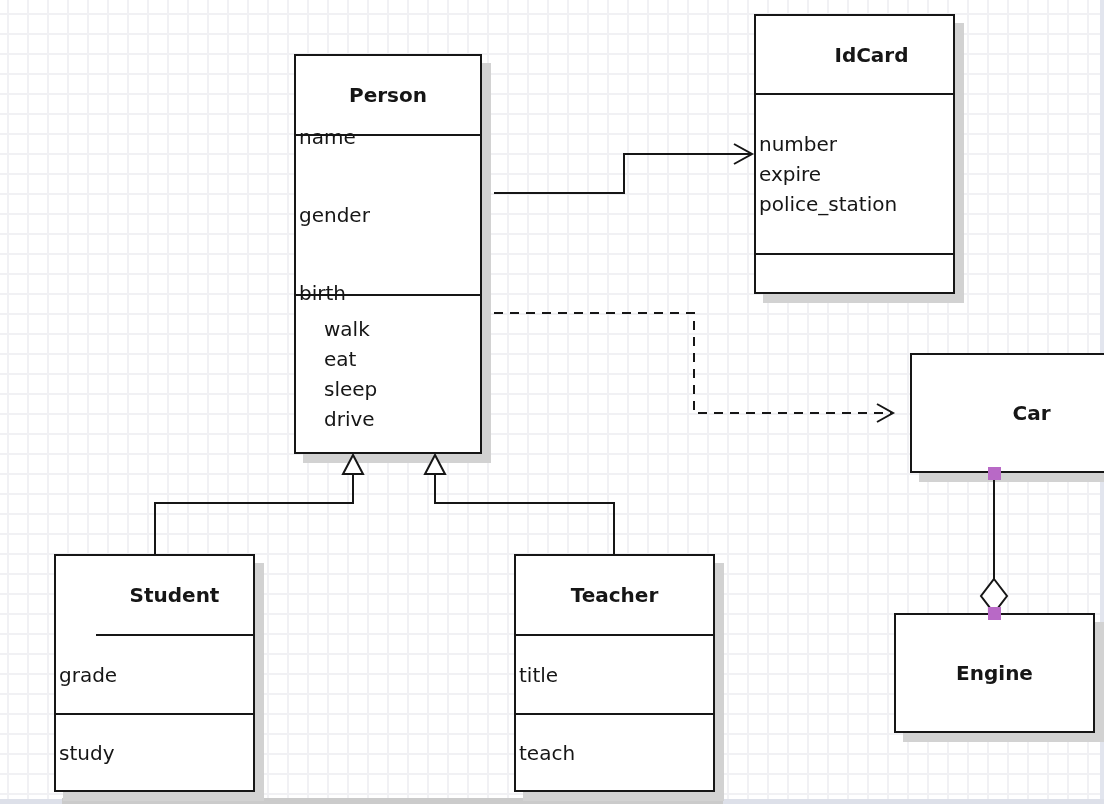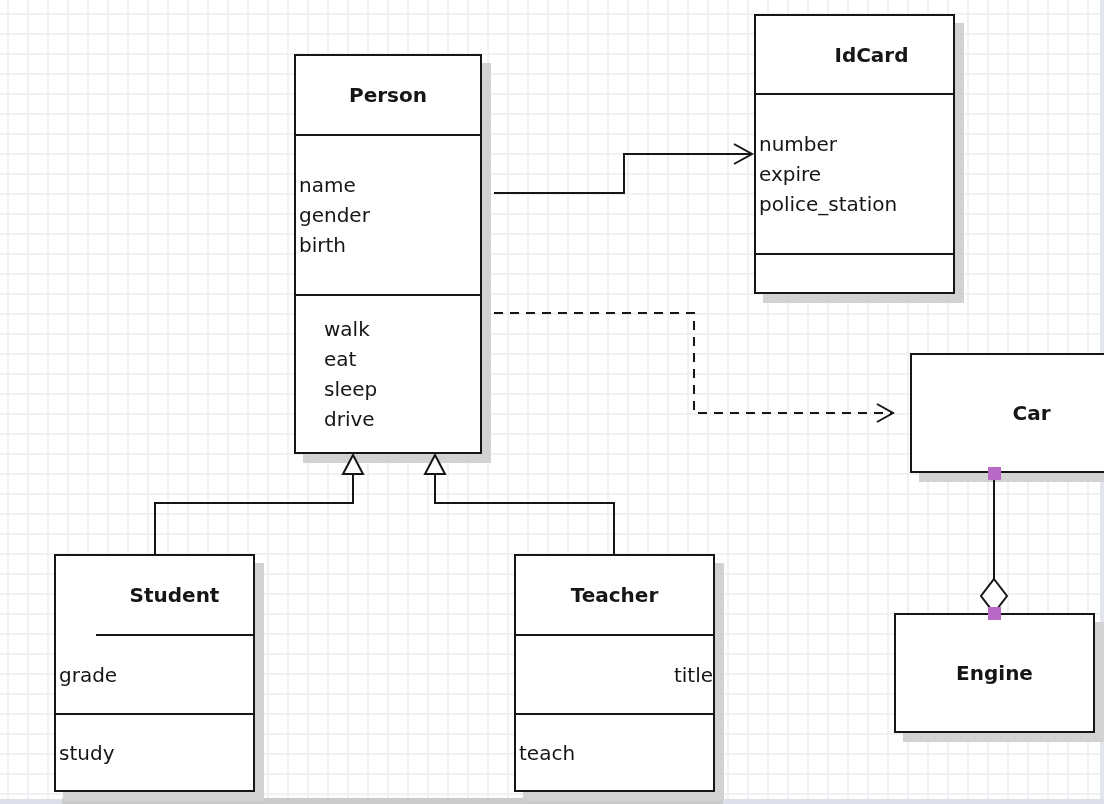--- a/index.html
+++ b/index.html
@@ -45,36 +45,36 @@
     padding-left: 3px;
     display: flex;
     flex-direction: column;
     justify-content: center;
   }
   .uml-section.divided { border-bottom: 2px solid #161616; }
   .title-only { border-bottom: none; height: 100%; }
 
   #class-person  { left: 294px; top: 54px;  width: 188px; height: 400px; }
   #class-person  .uml-title   { height: 78px; }
-  #class-person  .sec-attrs   { height: 160px; }
+  #class-person  .sec-attrs   { height: 160px; gap: 48px; }
   #class-person  .sec-methods { height: 156px; padding-left: 28px; }
 
   #class-idcard  { left: 754px; top: 14px;  width: 201px; height: 280px; }
   #class-idcard  .uml-title   { height: 77px; padding-left: 34px; }
   #class-idcard  .sec-attrs   { height: 160px; }
   #class-idcard  .sec-methods { height: 37px; }
 
   #class-student { left: 54px;  top: 554px; width: 201px; height: 238px; }
   #class-student .uml-title   { height: 78px; margin-left: 40px; }
   #class-student .sec-attrs   { height: 79px; }
   #class-student .sec-methods { height: 75px; border-radius: 31px; }
 
   #class-teacher { left: 514px; top: 554px; width: 201px; height: 238px; }
   #class-teacher .uml-title   { height: 78px; }
-  #class-teacher .sec-attrs   { height: 79px; align-items: flex-end; }
+  #class-teacher .sec-attrs   { height: 79px; }
   #class-teacher .sec-methods { height: 75px; }
 
   #class-car     { left: 894px; top: 353px; width: 243px; height: 120px; margin-left: 16px; }
   #class-engine  { left: 894px; top: 613px; width: 201px; height: 120px; }
 
   
   #connector-layer {
     position: absolute;
     left: 0; top: 0;
     width: 1104px; height: 804px;

